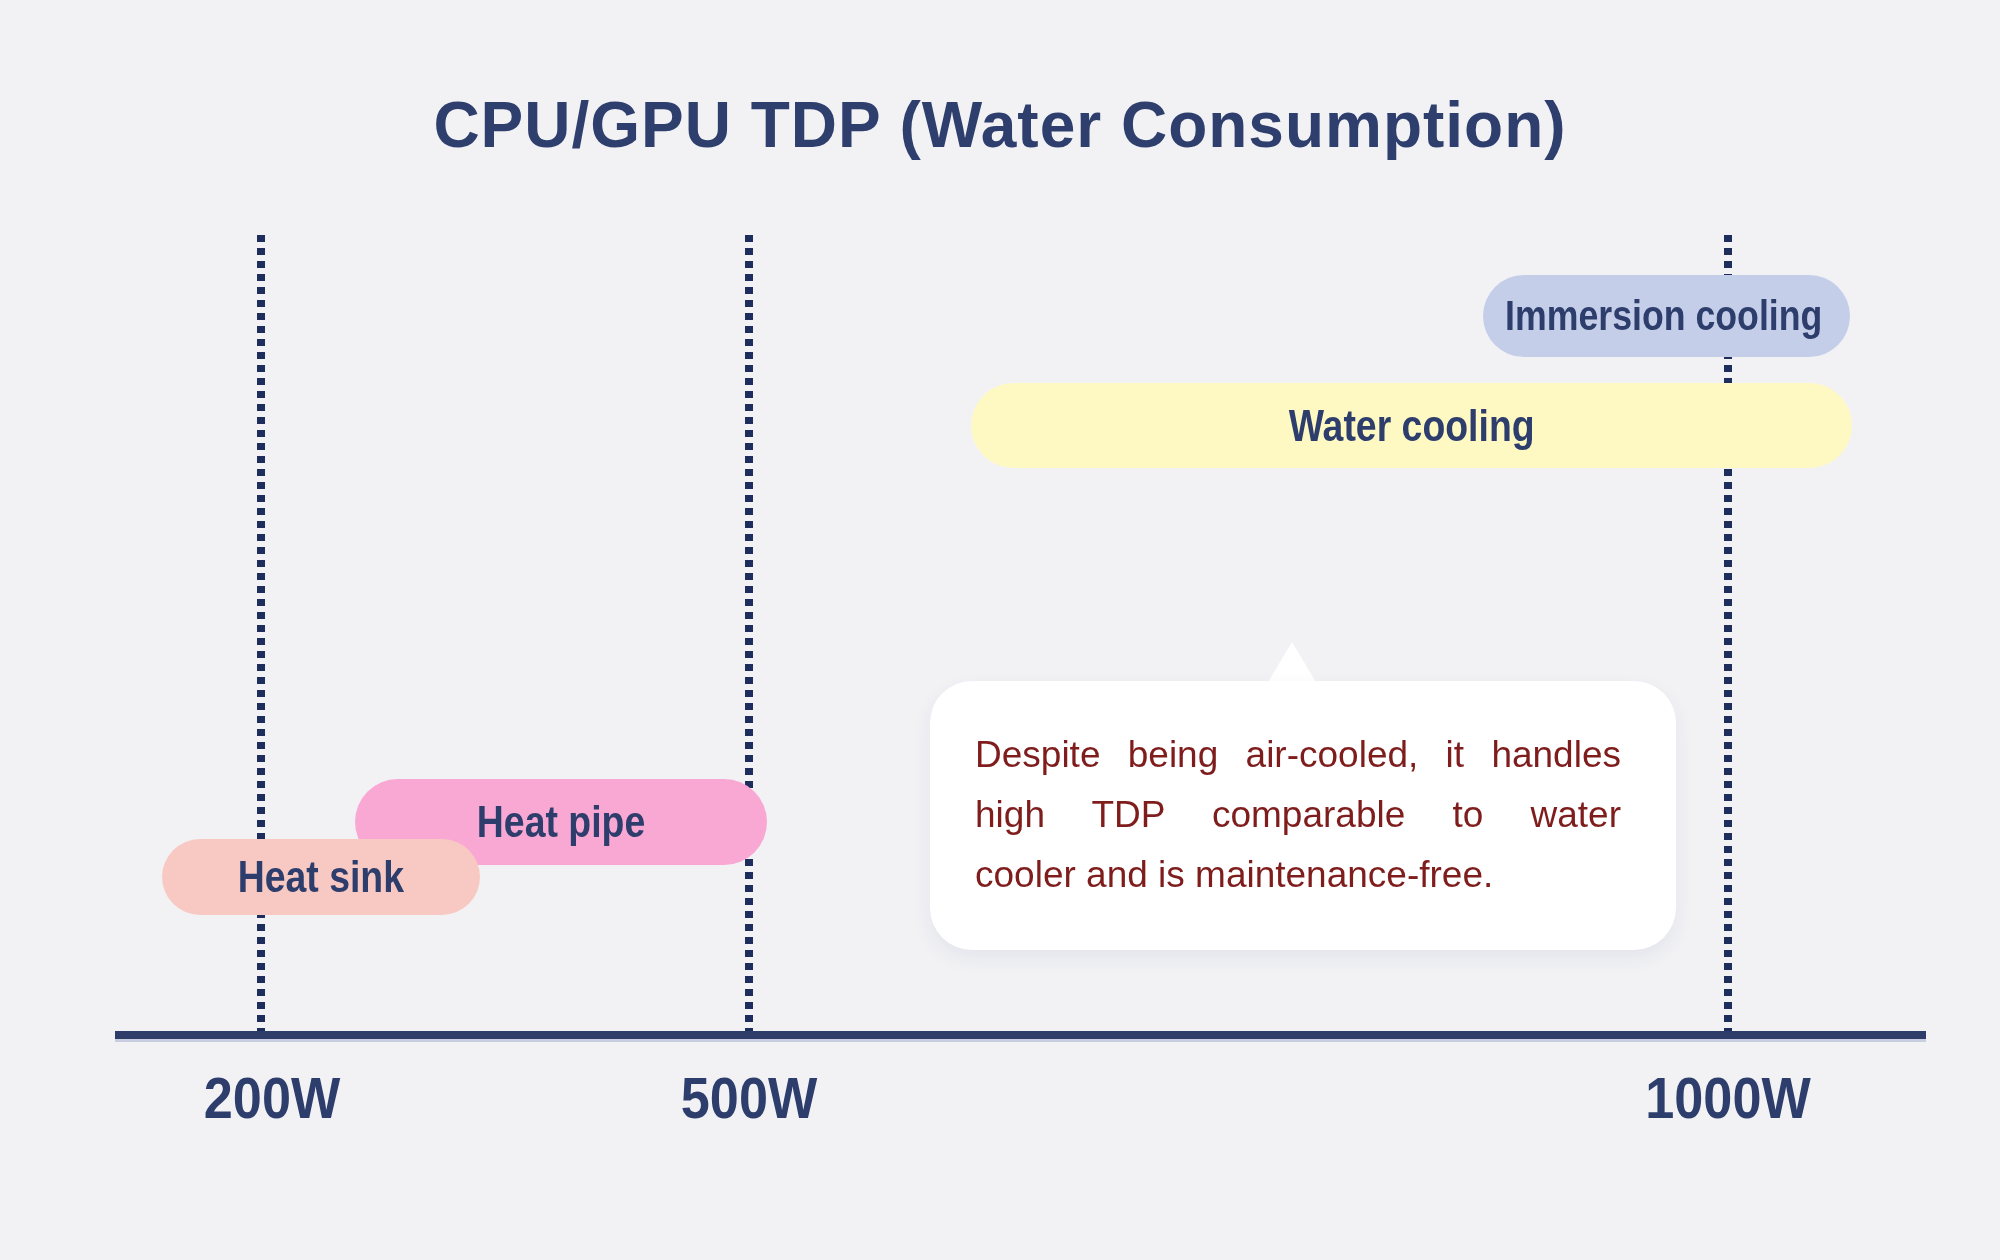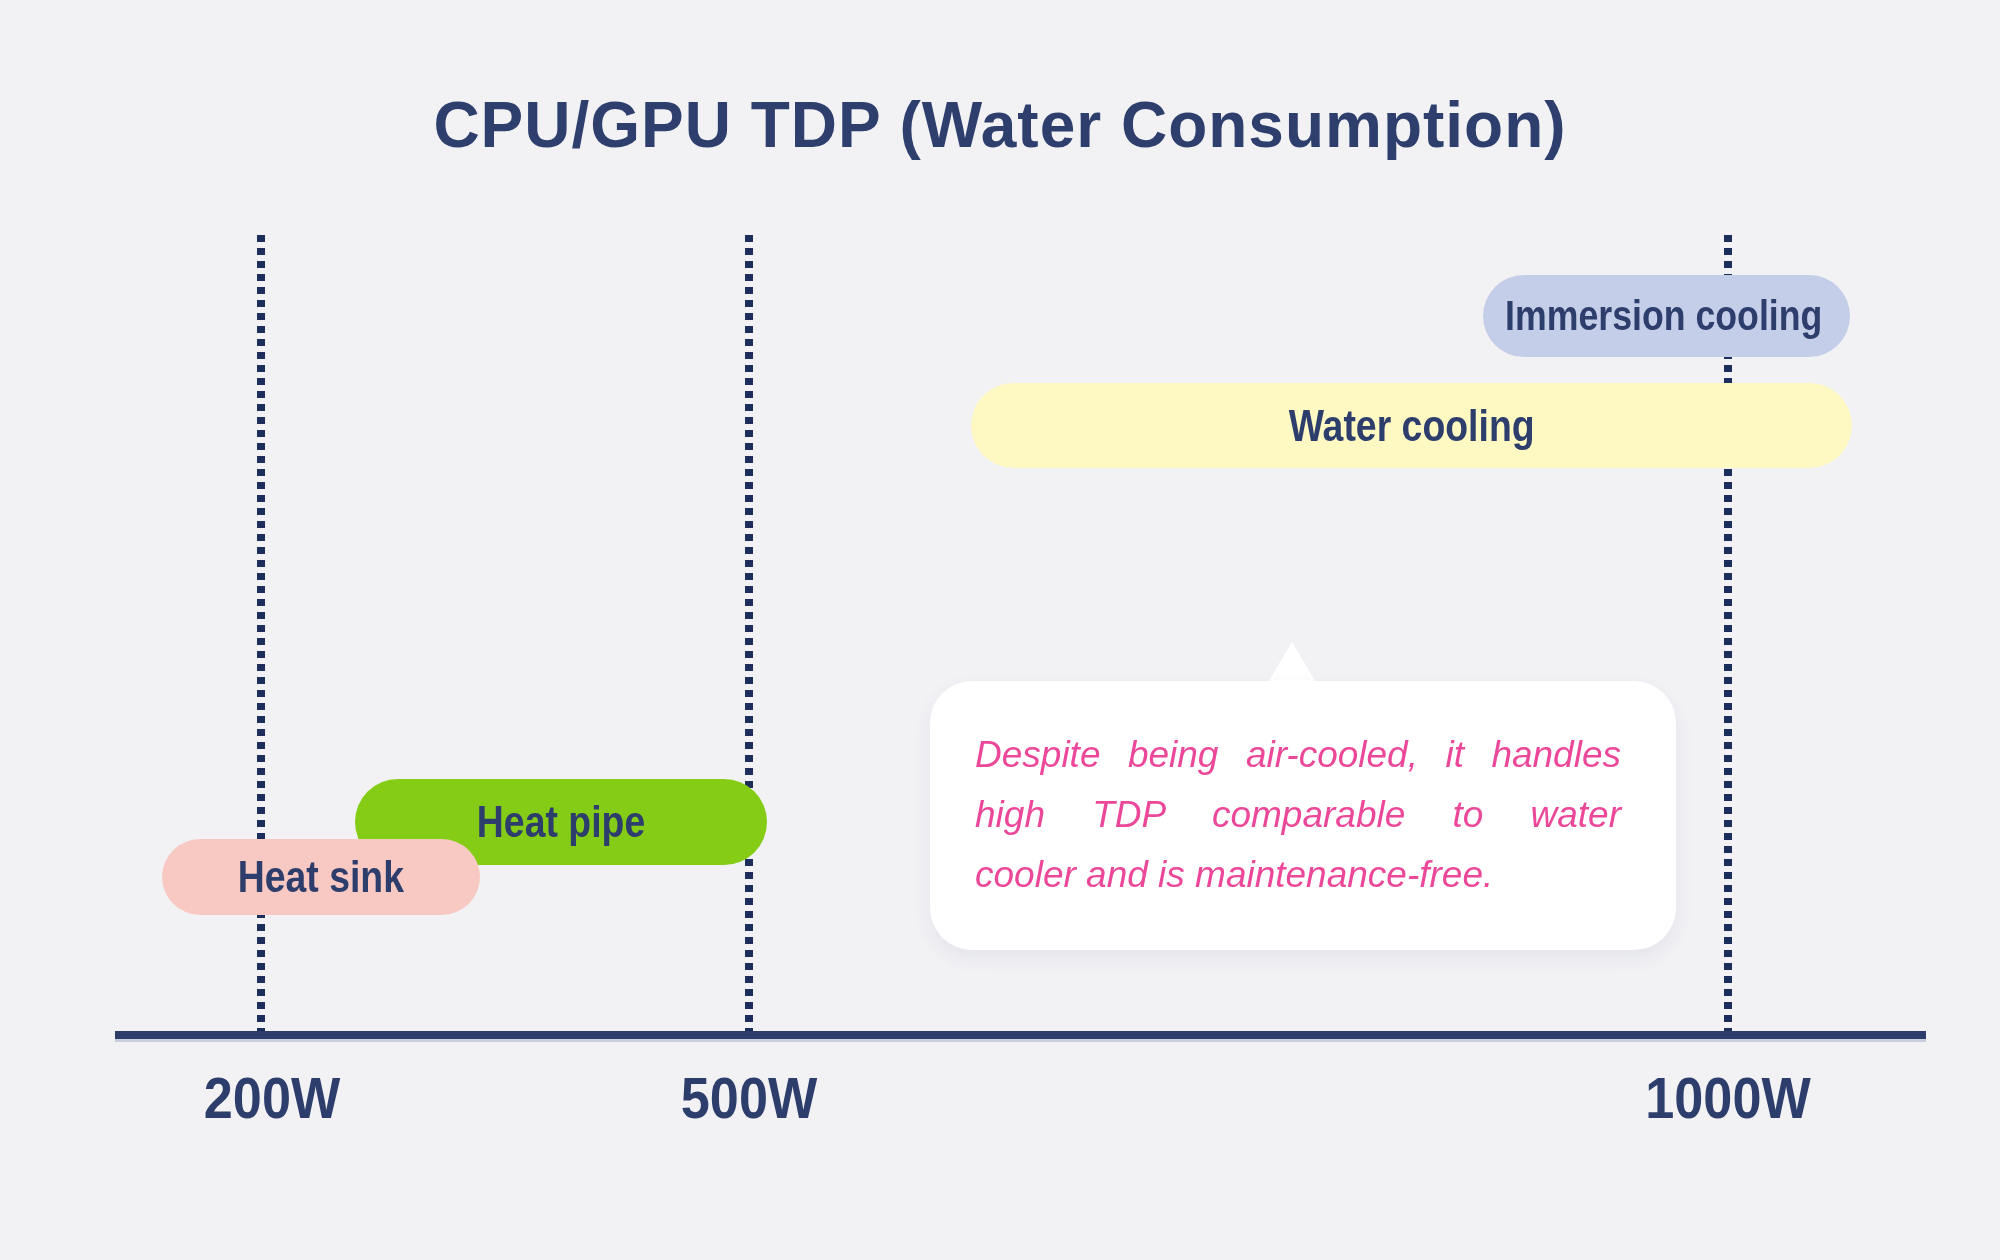--- a/index.html
+++ b/index.html
@@ -66,22 +66,22 @@
   }
   .callout-tail{
     position:absolute;left:1267px;top:642px;
     width:0;height:0;
     border-left:25px solid transparent;
     border-right:25px solid transparent;
     border-bottom:42px solid #ffffff;
     z-index:3;
   }
   .callout-line{
-    color:#ec4899;font-size:37px;line-height:60px;
-    text-align:justify;text-align-last:justify;font-style:italic;
+    color:#7f1d1d;font-size:37px;line-height:60px;
+    text-align:justify;text-align-last:justify;
   }
   .callout-line.last{text-align-last:left;}
 </style>
 </head>
 <body>
 
 <div class="canvas">
 
   <h1 class="title">CPU/GPU TDP (Water Consumption)</h1>
 
@@ -91,21 +91,21 @@
 
   <div class="pill pill-immersion" style="background: rgb(197, 206, 233); justify-content: flex-end;">
     <span class="pill-label">Immersion cooling</span>
   </div>
 
   <div class="pill pill-water" style="background: #fef9c3;">
     <span class="pill-label">Water cooling</span>
   </div>
 
 
-  <div class="pill pill-heatpipe" style="background: #84cc16;">
+  <div class="pill pill-heatpipe" style="background: #f9a8d4;">
     <span class="pill-label">Heat pipe</span>
   </div>
 
   <div class="pill pill-heatsink" style="background: rgb(248, 201, 195);">
     <span class="pill-label">Heat sink</span>
   </div>
 
   <div class="callout-tail"></div>
   <div class="callout">
     <div class="callout-line">Despite being air-cooled, it handles</div>

